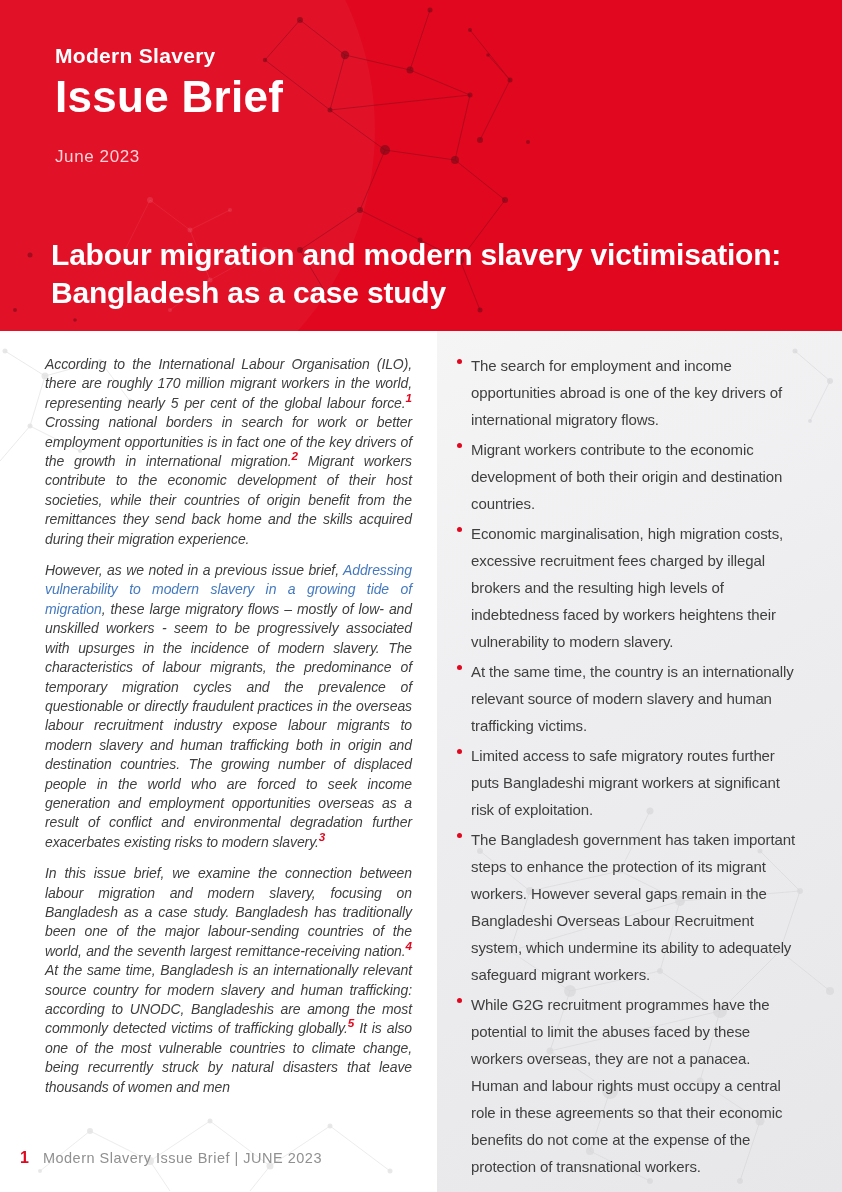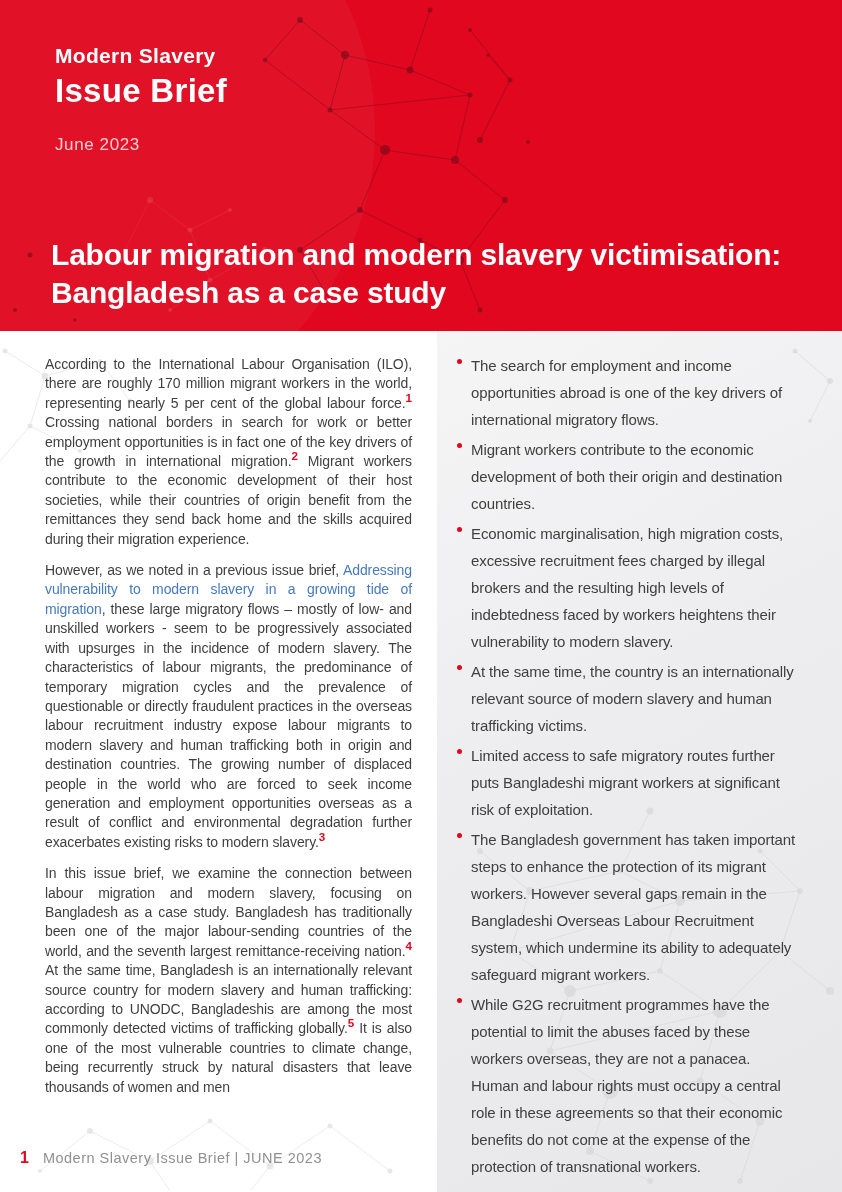--- a/index.html
+++ b/index.html
@@ -11,32 +11,32 @@
 
   
   .masthead {
     position: absolute; top: 0; left: 0; width: 842px; height: 331px;
     background: #e0071f;
     text-decoration: underline;
   }
   .masthead svg.deco { position: absolute; top: 0; left: 0; }
   .brand { position: absolute; left: 55px; top: 44px; color: #ffffff; z-index: 2; }
   .brand-top  { font-size: 21px; font-weight: 700; letter-spacing: .3px; margin-bottom: 4px; }
-  .brand-main { font-size: 33px; font-weight: 700; letter-spacing: .3px; }
+  .brand-main { font-size: 44px; font-weight: 700; letter-spacing: .3px; }
   .brand-date { margin-top: 25px; font-size: 17px; letter-spacing: .6px; color: rgba(255,236,238,.88); }
   .doc-title {
     position: absolute; left: 51px; top: 236px; width: 762px; margin: 0; z-index: 2;
     font-size: 30px; line-height: 1.25; font-weight: 700; color: #ffffff; letter-spacing: -0.2px;
   }
 
   
   .content { position: absolute; top: 331px; left: 0; width: 842px; height: 861px; display: flex; }
   .content > svg.bg { position: absolute; top: 0; left: 0; z-index: 1; pointer-events: none; }
 
-  .article { width: 412px; padding: 24px 0 8px 45px; }
+  .article { width: 412px; padding: 24px 0 8px 45px; font-style: italic; }
   .article p {
     position: relative; z-index: 2;
     margin: 0 0 12px; font-size: 14px; line-height: 19.4px;
     text-align: justify; color: #3f3f3f; letter-spacing: -0.1px;
   }
   sup.fn { color: #e0071f; font-weight: 700; line-height: 0; }
   a.inline-link { color: #4579bf; text-decoration: none; }
 
   .sidebar {
     width: 405px; margin-left: 25px; padding: 21px 46px 0 19px; position: relative;

